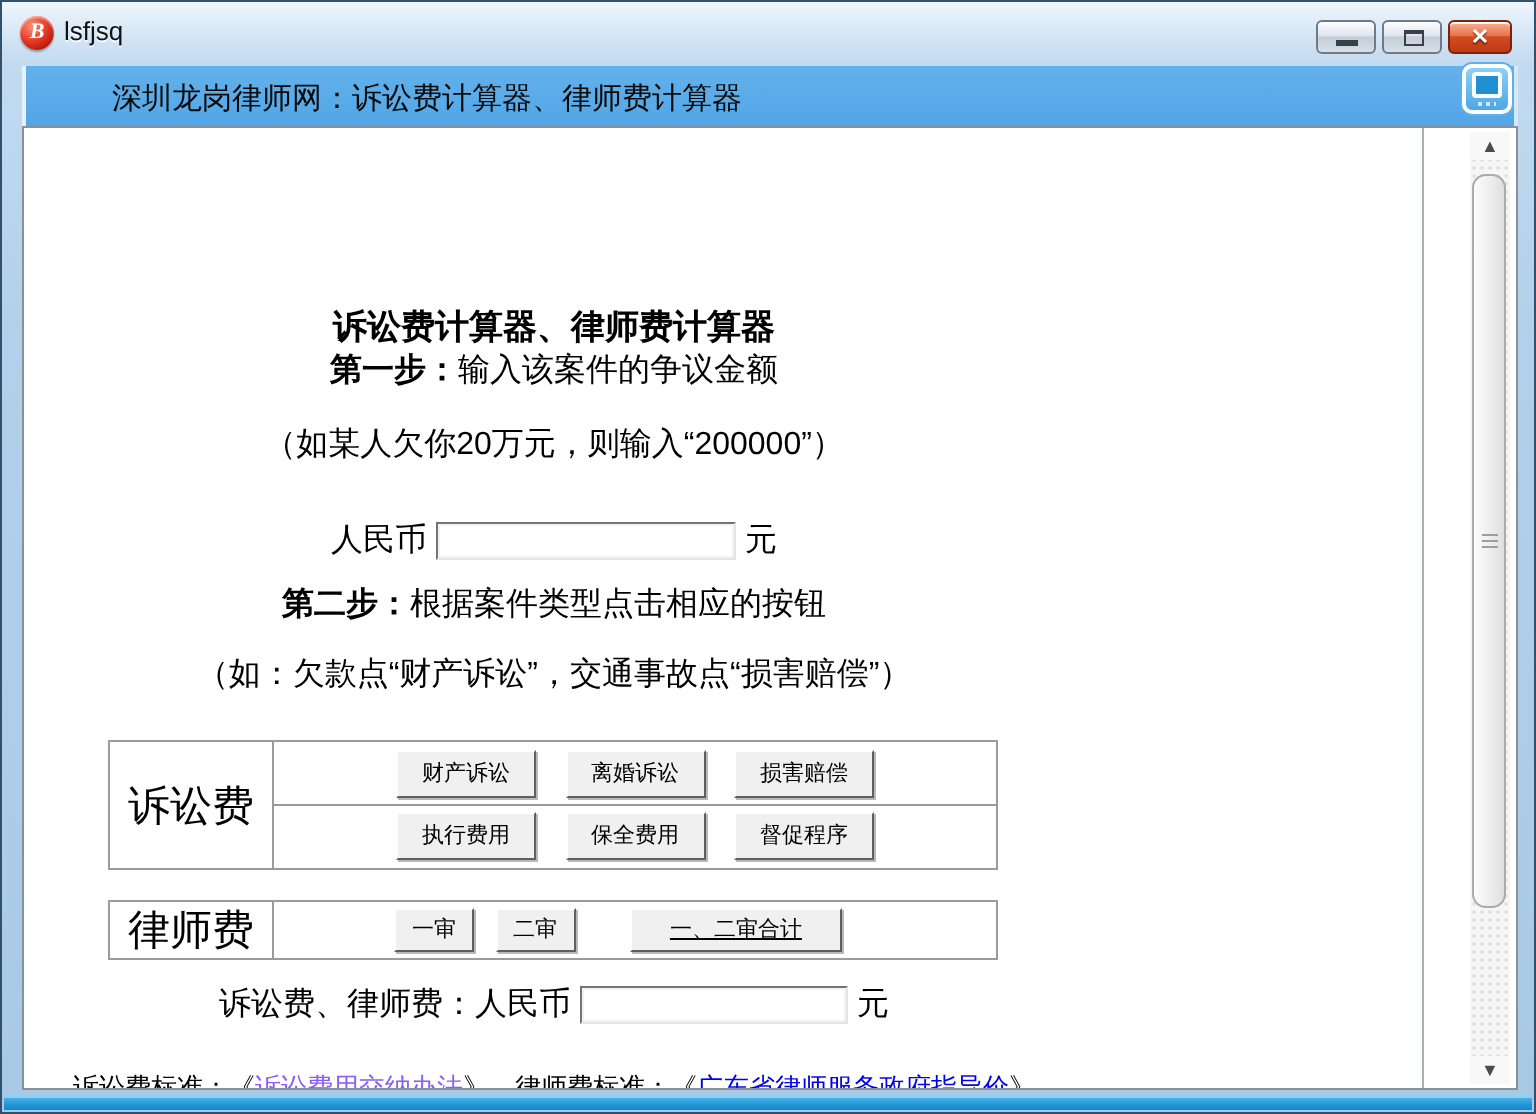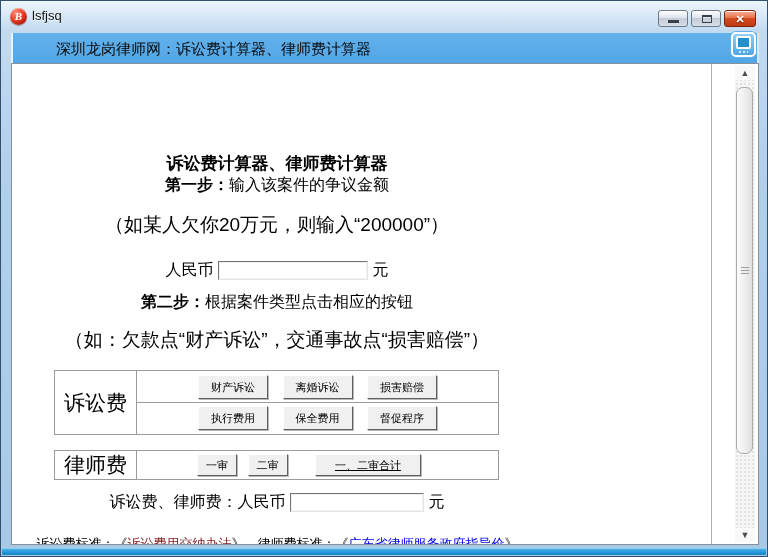--- a/index.html
+++ b/index.html
@@ -83,21 +83,21 @@
     border-right:1px solid #aab0b6;
     overflow:hidden;
   }
   .col { position:absolute; left:0; width:530px; text-align:center; color:#000; }
 
   .page-title { top:74px; font-size:17px; font-weight:bold;margin-top:14px; }
   .step-line  { font-size:16px; }
   .step1 { top:111px; }
   .step2 { top:228px; }
   .step-line b { font-weight:bold; }
-  .note-line { font-size:19px;text-align:center; }
+  .note-line { font-size:16px;text-align:center; }
   .note1 { top:148px; }
   .note2 { top:263px; }
 
   .input-row { font-size:16px; }
   .row1 { top:196px; }
   .result-row { top:428px; }
   .classic-input {
     height:19px; background:#fff; font-size:13px; padding:0 3px;
     border:1px solid #747474; border-right-color:#e4e4e4; border-bottom-color:#e4e4e4;
     box-shadow:0 0 0 1px #f2f2f2 inset;
@@ -242,21 +242,21 @@
       </tbody>
         </table>
 
       <div class="col input-row result-row">
         <span>诉讼费、律师费：人民币</span>
         <input class="classic-input result-input" type="text" value="" style="">
         <span>元</span>
       </div>
 
       <div class="col footer-line">
-        <span>诉讼费标准：《</span><a style="color:#7f1d1d">诉讼费用交纳办法</a><span>》，律师费标准：《</span><a style="color:#0000ee">广东省律师服务政府指导价</a><span>》</span>
+        <span>诉讼费标准：《</span><a style="color:#8b5cf6">诉讼费用交纳办法</a><span>》，律师费标准：《</span><a style="color:#0000ee">广东省律师服务政府指导价</a><span>》</span>
       </div>
 
     </div>
 
     <div class="scrollbar">
       <div class="sb-arrow sb-up">▲</div>
       <div class="sb-thumb">
         <div class="sb-grip"></div>
       </div>
       <div class="sb-arrow sb-down">▼</div>

